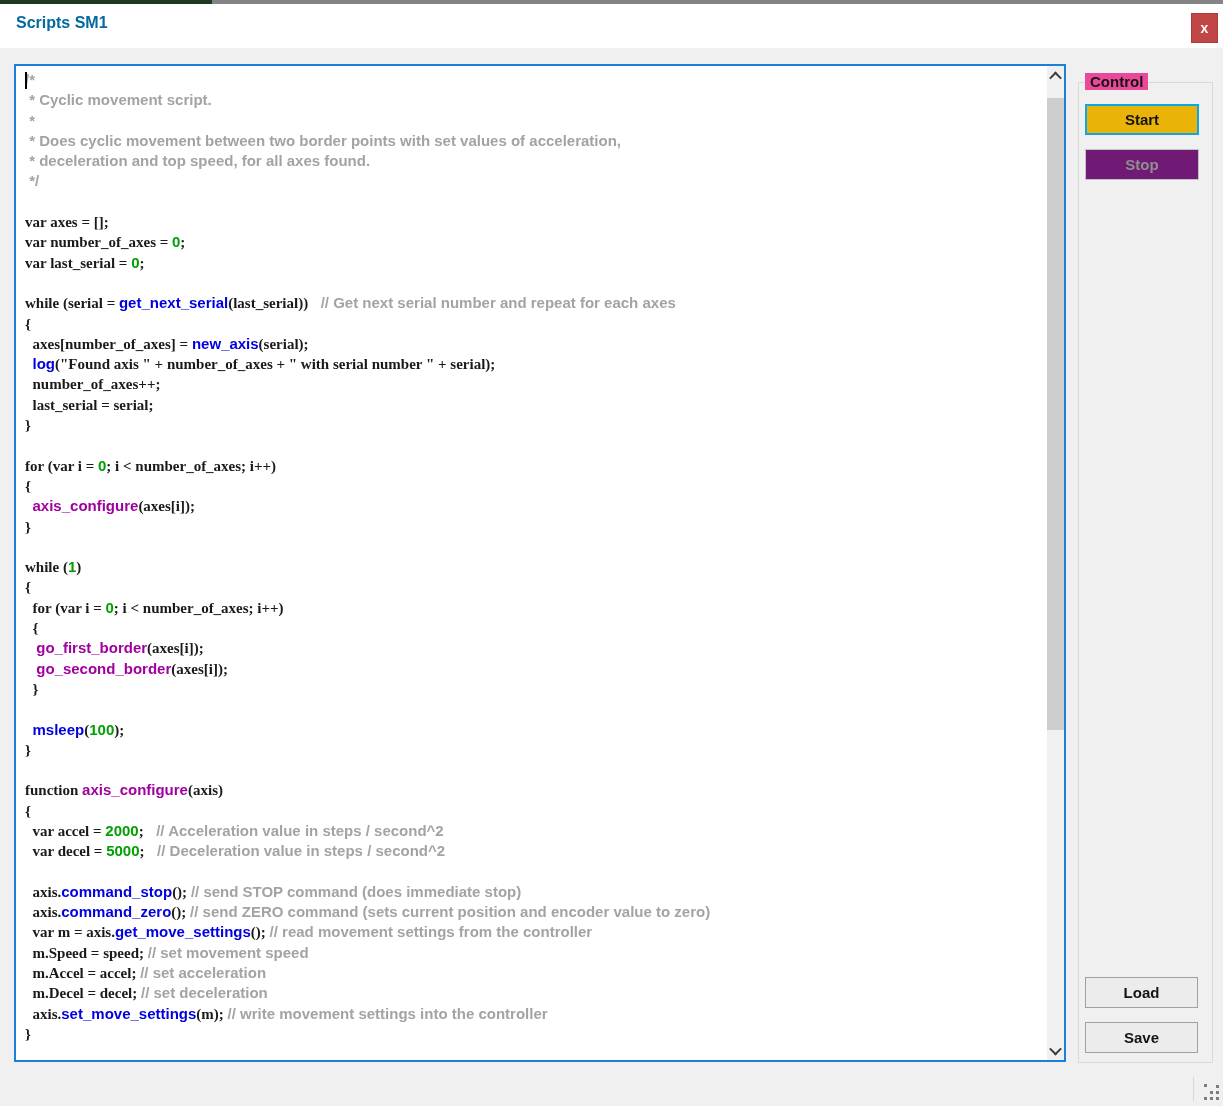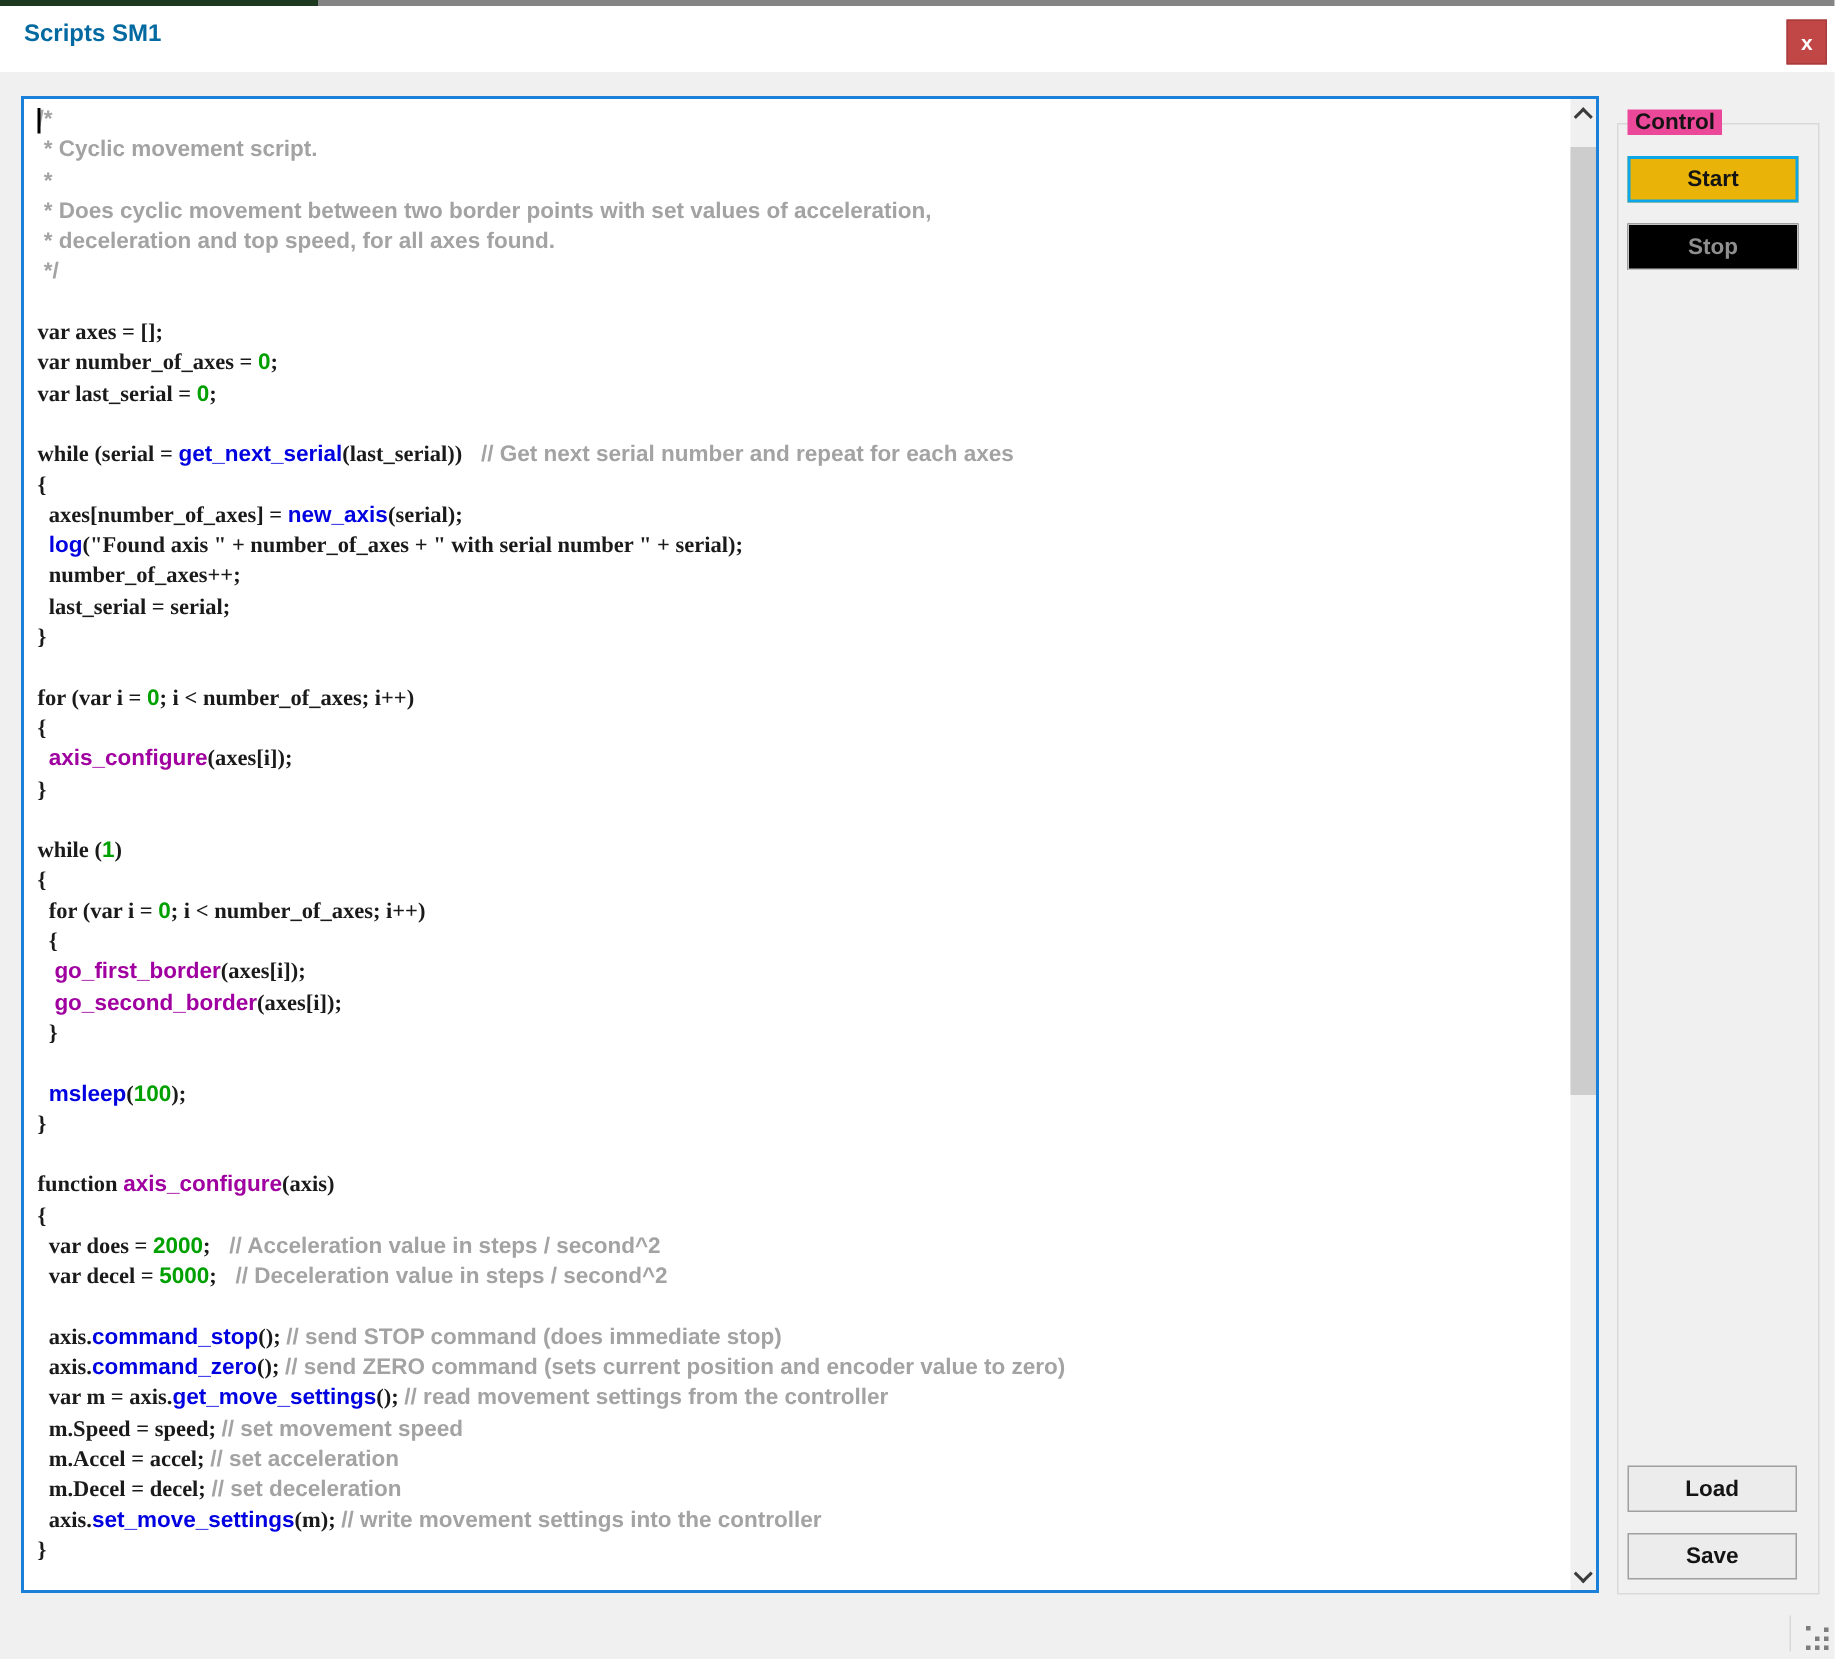--- a/index.html
+++ b/index.html
@@ -63,21 +63,21 @@
   .group-label{
     position:absolute;left:6px;top:-10px;background:#ec4899;padding:0 5px;
     font-size:15px;font-weight:700;color:#141414;
   }
   .btn{
     position:absolute;left:6px;width:114px;height:31px;box-sizing:border-box;
     display:flex;align-items:center;justify-content:center;
     font-size:15px;font-weight:600;color:#141414;cursor:default;
   }
   .btn-start{top:21px;background:#eab308;border:2px solid #0ea5e9;}
-  .btn-stop{top:66px;background:#000000;border:1px solid #c3c3c3;color:#8f8f8f;}
+  .btn-stop{top:66px;background:#701a75;border:1px solid #c3c3c3;color:#8f8f8f;}
   .btn-load{top:894px;width:113px;background:#ececec;border:1px solid #a0a0a0;}
   .btn-save{top:939px;width:113px;background:#ececec;border:1px solid #a0a0a0;}
 
   
   .statusbar-sep{position:absolute;left:1193px;top:1029px;width:1px;height:24px;background:#d8d8d8;}
   .resize-grip{position:absolute;left:1204px;top:1036px;width:18px;height:18px;}
   .grip-dot{
     position:absolute;left:0;top:0;width:3px;height:3px;background:#7d7d7d;
     box-shadow:
       12px 1px 0 #7d7d7d,
@@ -137,21 +137,21 @@
         <div class="code-line"><span class="tok-p">  {</span></div>
         <div class="code-line"><span class="tok-p">   </span><span class="tok-u">go_first_border</span><span class="tok-p">(axes[i]);</span></div>
         <div class="code-line"><span class="tok-p">   </span><span class="tok-u">go_second_border</span><span class="tok-p">(axes[i]);</span></div>
         <div class="code-line"><span class="tok-p">  }</span></div>
         <div class="code-line">&nbsp;</div>
         <div class="code-line"><span class="tok-p">  </span><span class="tok-b">msleep</span><span class="tok-p">(</span><span class="tok-n">100</span><span class="tok-p">);</span></div>
         <div class="code-line"><span class="tok-p">}</span></div>
         <div class="code-line">&nbsp;</div>
         <div class="code-line"><span class="tok-p">function </span><span class="tok-u">axis_configure</span><span class="tok-p">(axis)</span></div>
         <div class="code-line"><span class="tok-p">{</span></div>
-        <div class="code-line"><span class="tok-p">  var does = </span><span class="tok-n">2000</span><span class="tok-p">;</span><span class="tok-c">   // Acceleration value in steps / second^2</span></div>
+        <div class="code-line"><span class="tok-p">  var accel = </span><span class="tok-n">2000</span><span class="tok-p">;</span><span class="tok-c">   // Acceleration value in steps / second^2</span></div>
         <div class="code-line"><span class="tok-p">  var decel = </span><span class="tok-n">5000</span><span class="tok-p">;</span><span class="tok-c">   // Deceleration value in steps / second^2</span></div>
         <div class="code-line">&nbsp;</div>
         <div class="code-line"><span class="tok-p">  axis.</span><span class="tok-b">command_stop</span><span class="tok-p">(); </span><span class="tok-c">// send STOP command (does immediate stop)</span></div>
         <div class="code-line"><span class="tok-p">  axis.</span><span class="tok-b">command_zero</span><span class="tok-p">(); </span><span class="tok-c">// send ZERO command (sets current position and encoder value to zero)</span></div>
         <div class="code-line"><span class="tok-p">  var m = axis.</span><span class="tok-b">get_move_settings</span><span class="tok-p">(); </span><span class="tok-c">// read movement settings from the controller</span></div>
         <div class="code-line"><span class="tok-p">  m.Speed = speed; </span><span class="tok-c">// set movement speed</span></div>
         <div class="code-line"><span class="tok-p">  m.Accel = accel; </span><span class="tok-c">// set acceleration</span></div>
         <div class="code-line"><span class="tok-p">  m.Decel = decel; </span><span class="tok-c">// set deceleration</span></div>
         <div class="code-line"><span class="tok-p">  axis.</span><span class="tok-b">set_move_settings</span><span class="tok-p">(m); </span><span class="tok-c">// write movement settings into the controller</span></div>
         <div class="code-line"><span class="tok-p">}</span></div>

